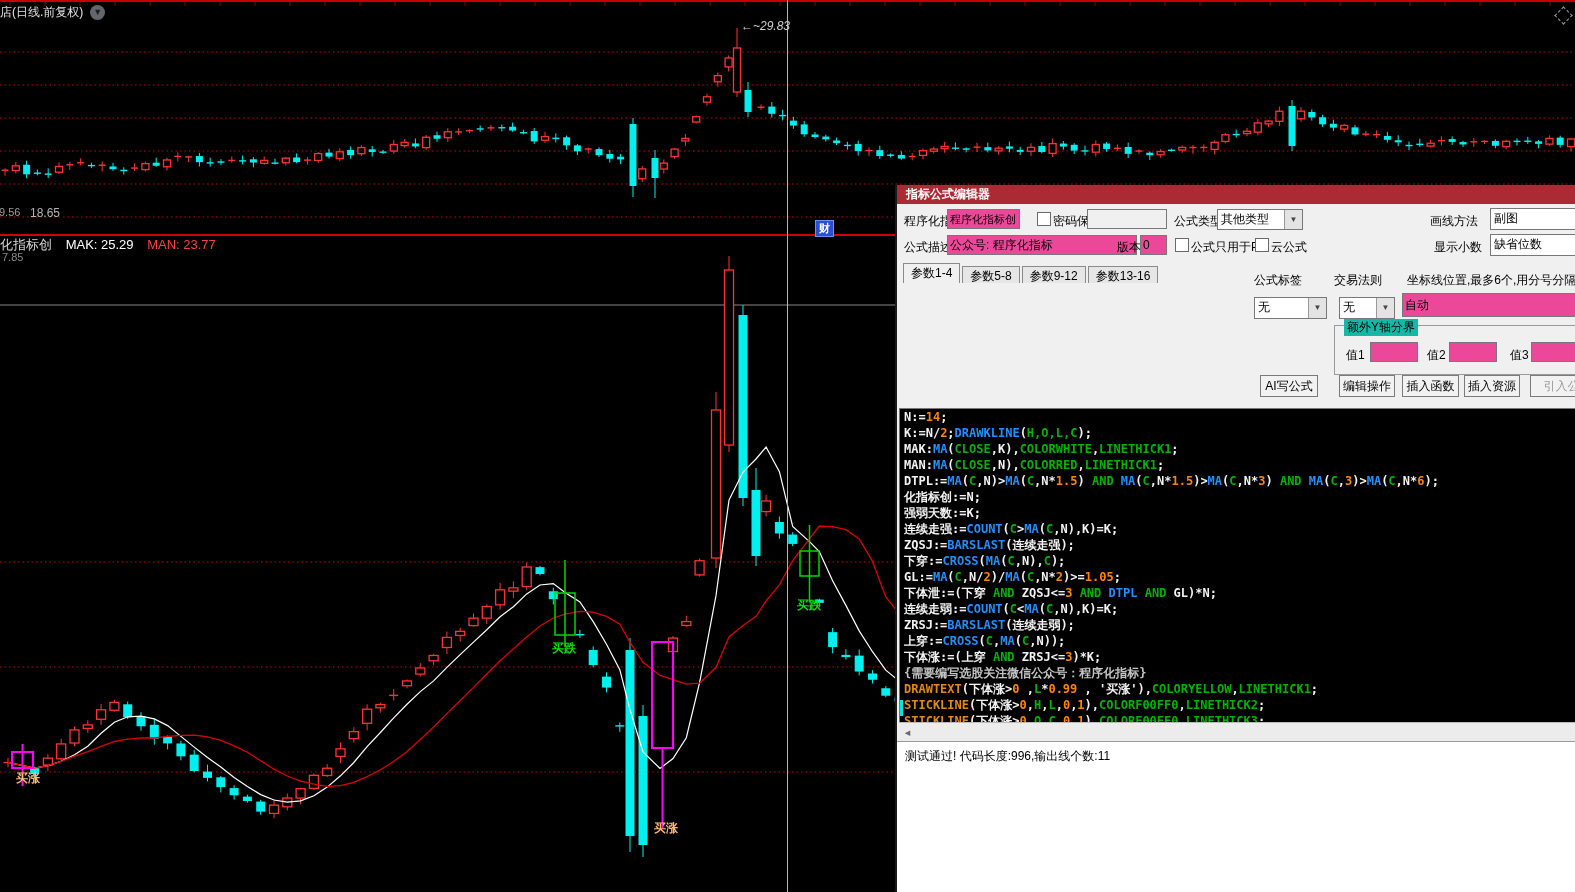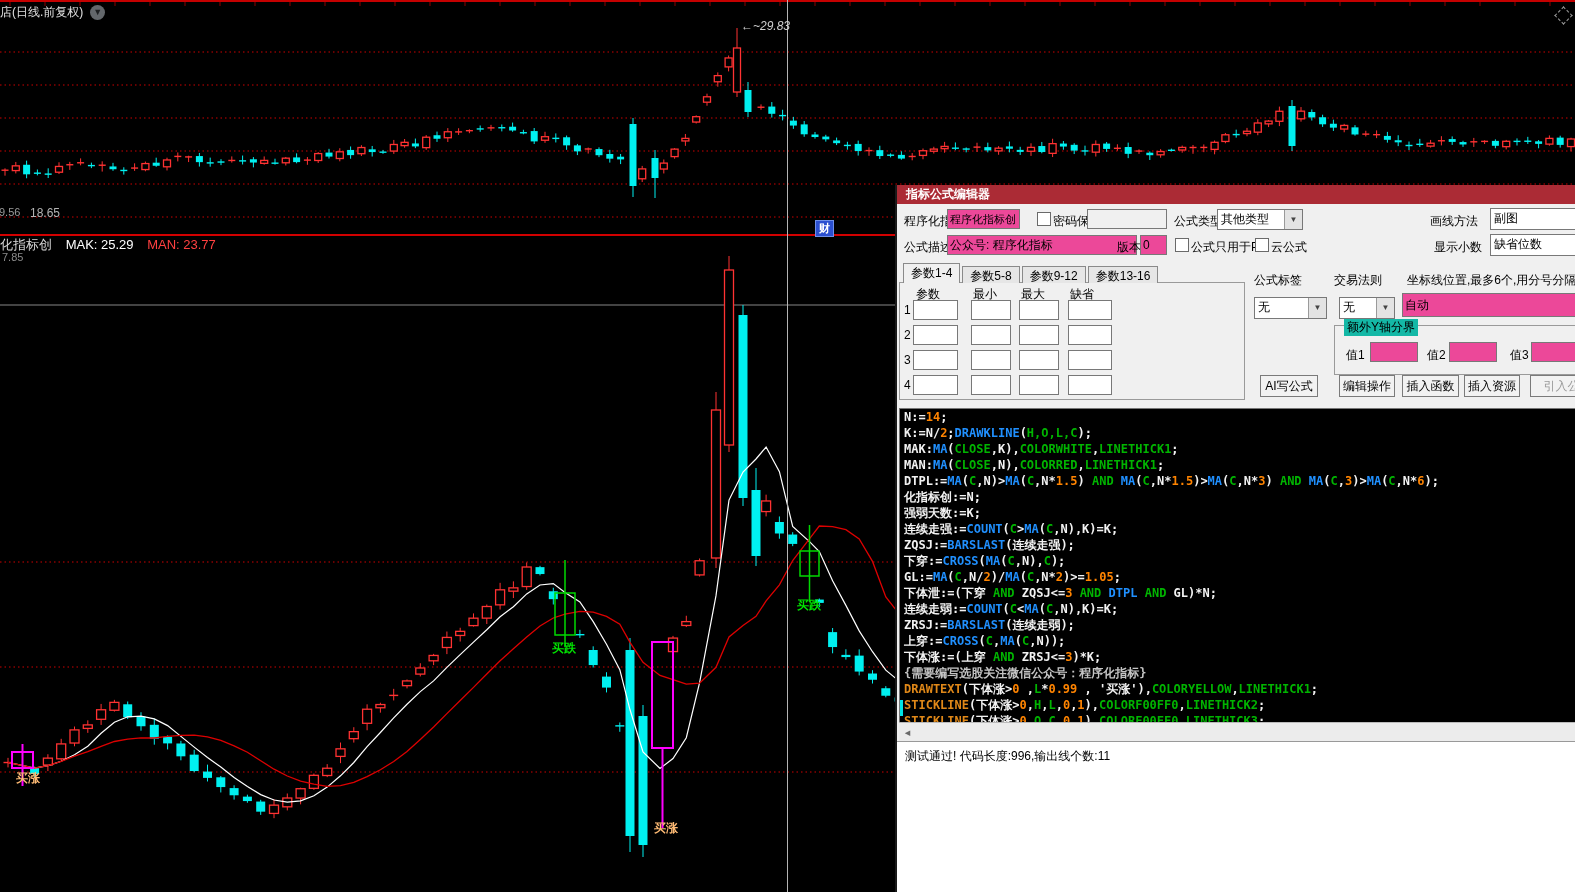--- a/index.html
+++ b/index.html
@@ -625,46 +625,20 @@
     <div class="combo" style="left:593px;top:49px;width:120px;height:22px">
       <span class="combo-text">缺省位数</span>
     </div>
 
     <div class="tabs" id="tabs">
         <div class="tab active">参数1-4</div>
         <div class="tab">参数5-8</div>
         <div class="tab">参数9-12</div>
         <div class="tab">参数13-16</div>
       </div>
-    <div class="param-panel" id="param-panel">
-        <div class="ph" style="left: 16px; top: 3px;">参数</div>
-        <div class="ph" style="left: 73px; top: 3px;">最小</div>
-        <div class="ph" style="left: 121px; top: 3px;">最大</div>
-        <div class="ph" style="left: 170px; top: 3px;">缺省</div>
-        <div class="prn" style="left: 4px; top: 20px;">1</div>
-        <input class="pin" style="left: 13px; top: 17px; width: 45px;">
-        <input class="pin" style="left: 71px; top: 17px; width: 40px;">
-        <input class="pin" style="left: 119px; top: 17px; width: 40px;">
-        <input class="pin" style="left: 168px; top: 17px; width: 44px;">
-        <div class="prn" style="left: 4px; top: 45px;">2</div>
-        <input class="pin" style="left: 13px; top: 42px; width: 45px;">
-        <input class="pin" style="left: 71px; top: 42px; width: 40px;">
-        <input class="pin" style="left: 119px; top: 42px; width: 40px;">
-        <input class="pin" style="left: 168px; top: 42px; width: 44px;">
-        <div class="prn" style="left: 4px; top: 70px;">3</div>
-        <input class="pin" style="left: 13px; top: 67px; width: 45px;">
-        <input class="pin" style="left: 71px; top: 67px; width: 40px;">
-        <input class="pin" style="left: 119px; top: 67px; width: 40px;">
-        <input class="pin" style="left: 168px; top: 67px; width: 44px;">
-        <div class="prn" style="left: 4px; top: 95px;">4</div>
-        <input class="pin" style="left: 13px; top: 92px; width: 45px;">
-        <input class="pin" style="left: 71px; top: 92px; width: 40px;">
-        <input class="pin" style="left: 119px; top: 92px; width: 40px;">
-        <input class="pin" style="left: 168px; top: 92px; width: 44px;">
-      </div>
 
     <div class="lbl" style="left:357px;top:87px">公式标签</div>
     <div class="lbl" style="left:437px;top:87px">交易法则</div>
     <div class="lbl" style="left:510px;top:87px">坐标线位置,最多6个,用分号分隔</div>
     <div class="combo" style="left:357px;top:112px;width:73px;height:22px">
       <span class="combo-text">无</span>
       <span class="combo-btn">▼</span>
     </div>
     <div class="combo" style="left:442px;top:112px;width:56px;height:22px">
       <span class="combo-text">无</span>

